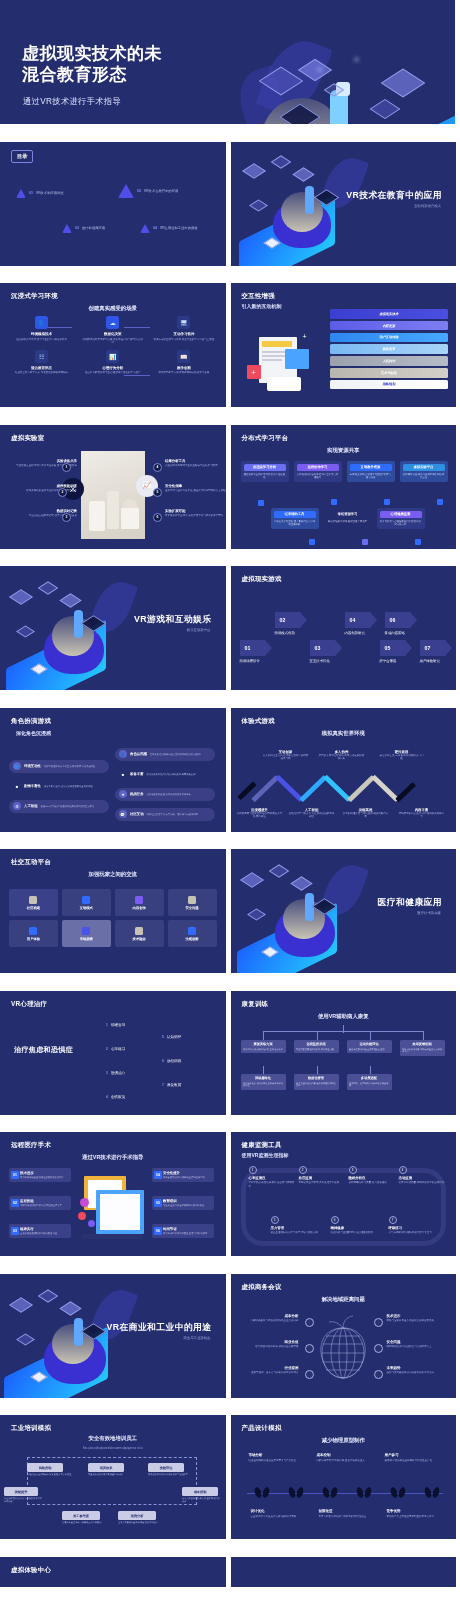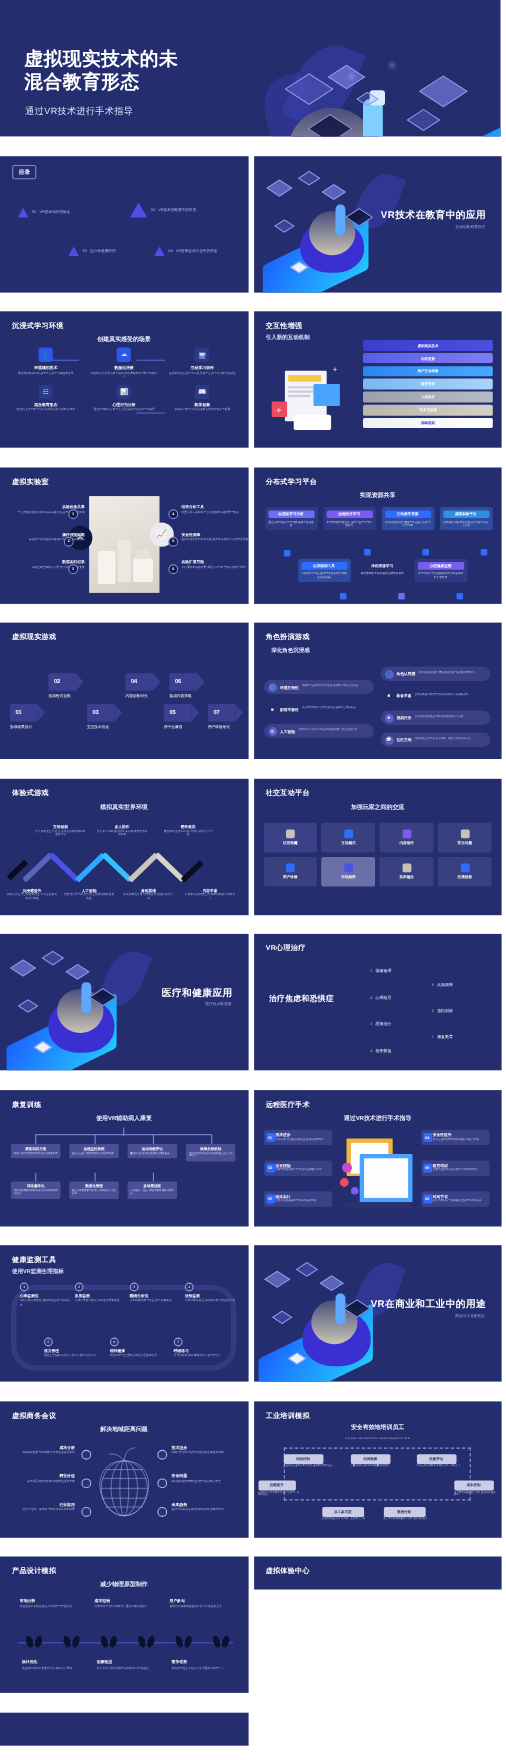--- a/index.html
+++ b/index.html
@@ -376,20 +376,37 @@
     </div>
     <div class="dp" style="left:146px;top:83px;width:48px;background:#2e3a86;">
       <h5 style="background:#7b5cf0">心理健康监测</h5>
         <p>对学习状态与心理健康进行监测,提供及时干预支持</p>
     </div>
     <div class="dpicon" style="left:78px;top:114px;"></div>
     <div class="dpicon" style="left:131px;top:114px;background:#6a6ef0;"></div>
     <div class="dpicon" style="left:184px;top:114px;"></div>
   </div>
 
+  <div class="slide">
+    <div class="art">
+      <div class="leaf" style="left:96px;top:14px;width:34px;height:54px;transform:rotate(20deg);"></div>
+      <div class="pad" style="left:6px;top:78px;width:100px;height:50px;"></div>
+      <div class="dome" style="left:44px;top:58px;width:60px;height:50px;"></div>
+      <div class="dome-in" style="left:52px;top:50px;width:42px;height:40px;"></div>
+      <div class="figure" style="left:74px;top:44px;width:9px;height:28px;border-radius:4px;"></div>
+      <div class="cube lt" style="left:14px;top:24px;width:14px;height:14px;"></div>
+      <div class="cube" style="left:42px;top:16px;width:12px;height:12px;"></div>
+      <div class="cube lt" style="left:64px;top:28px;width:13px;height:13px;"></div>
+      <div class="cube" style="left:86px;top:50px;width:15px;height:15px;background:rgba(16,22,62,.9);"></div>
+      <div class="cube" style="left:20px;top:60px;width:11px;height:11px;"></div>
+      <div class="cube" style="left:34px;top:98px;width:10px;height:10px;background:#eaf2ff;"></div>
+    </div>
+    <div class="div-title">VR游戏和互动娱乐</div>
+    <div class="div-sub">娱乐互动新平台</div>
+  </div>
 
   <div class="slide">
     <div class="stitle">虚拟现实游戏</div>
     <div class="na" style="left:9px;top:74px;">
       <div class="tag">
           <span>01</span>
         </div>
         <span class="cap">游戏场景设计</span>
     </div>
     <div class="na" style="left:44px;top:46px;">

